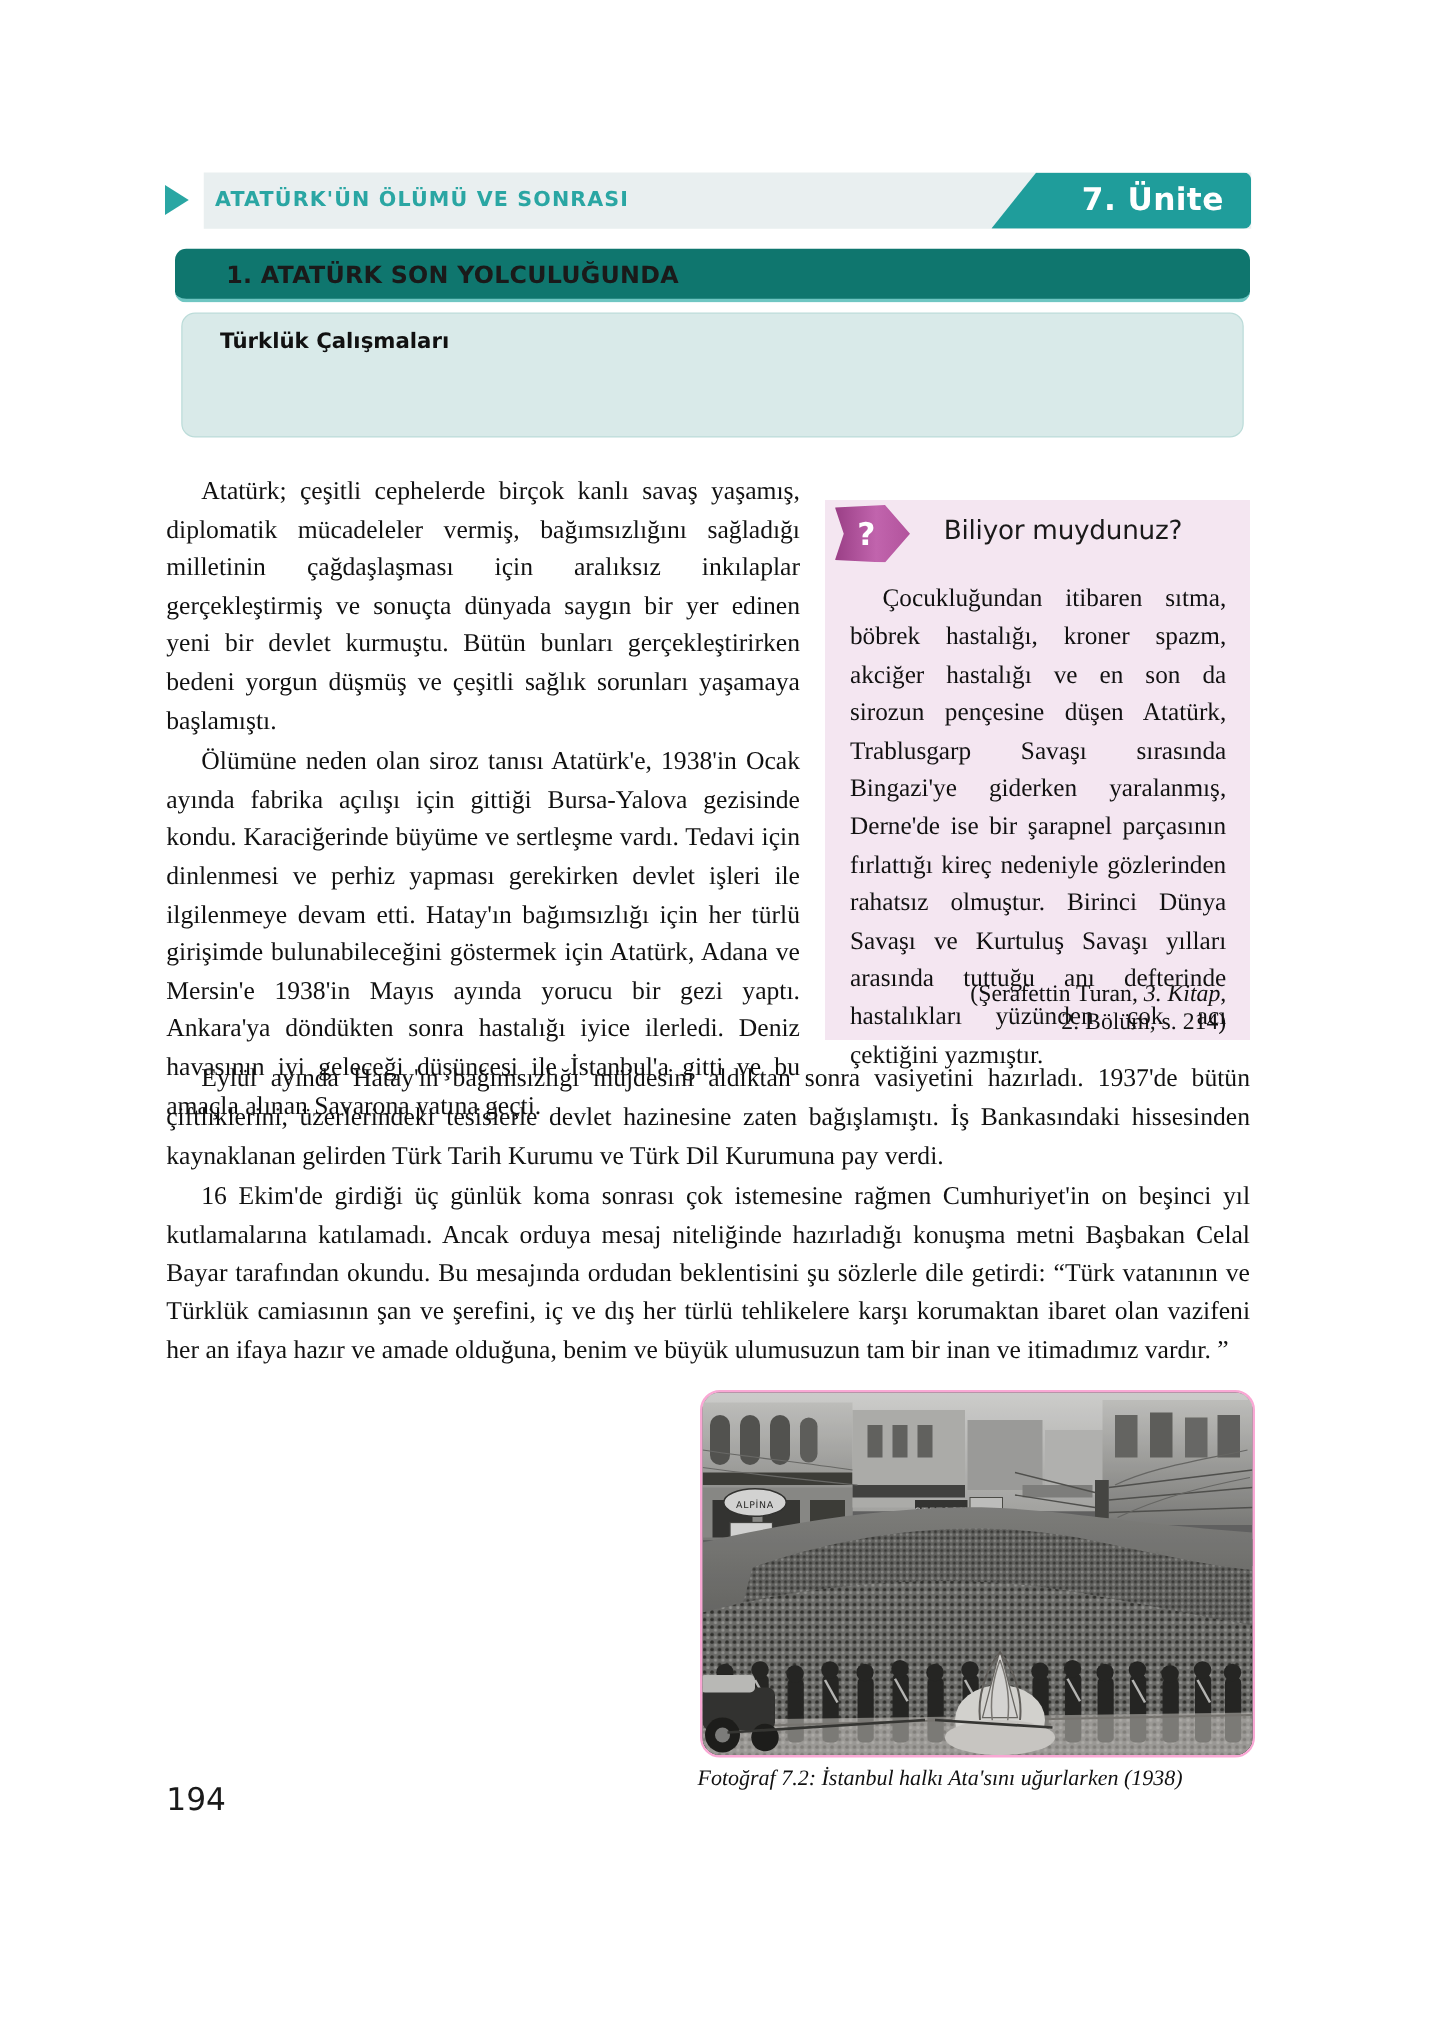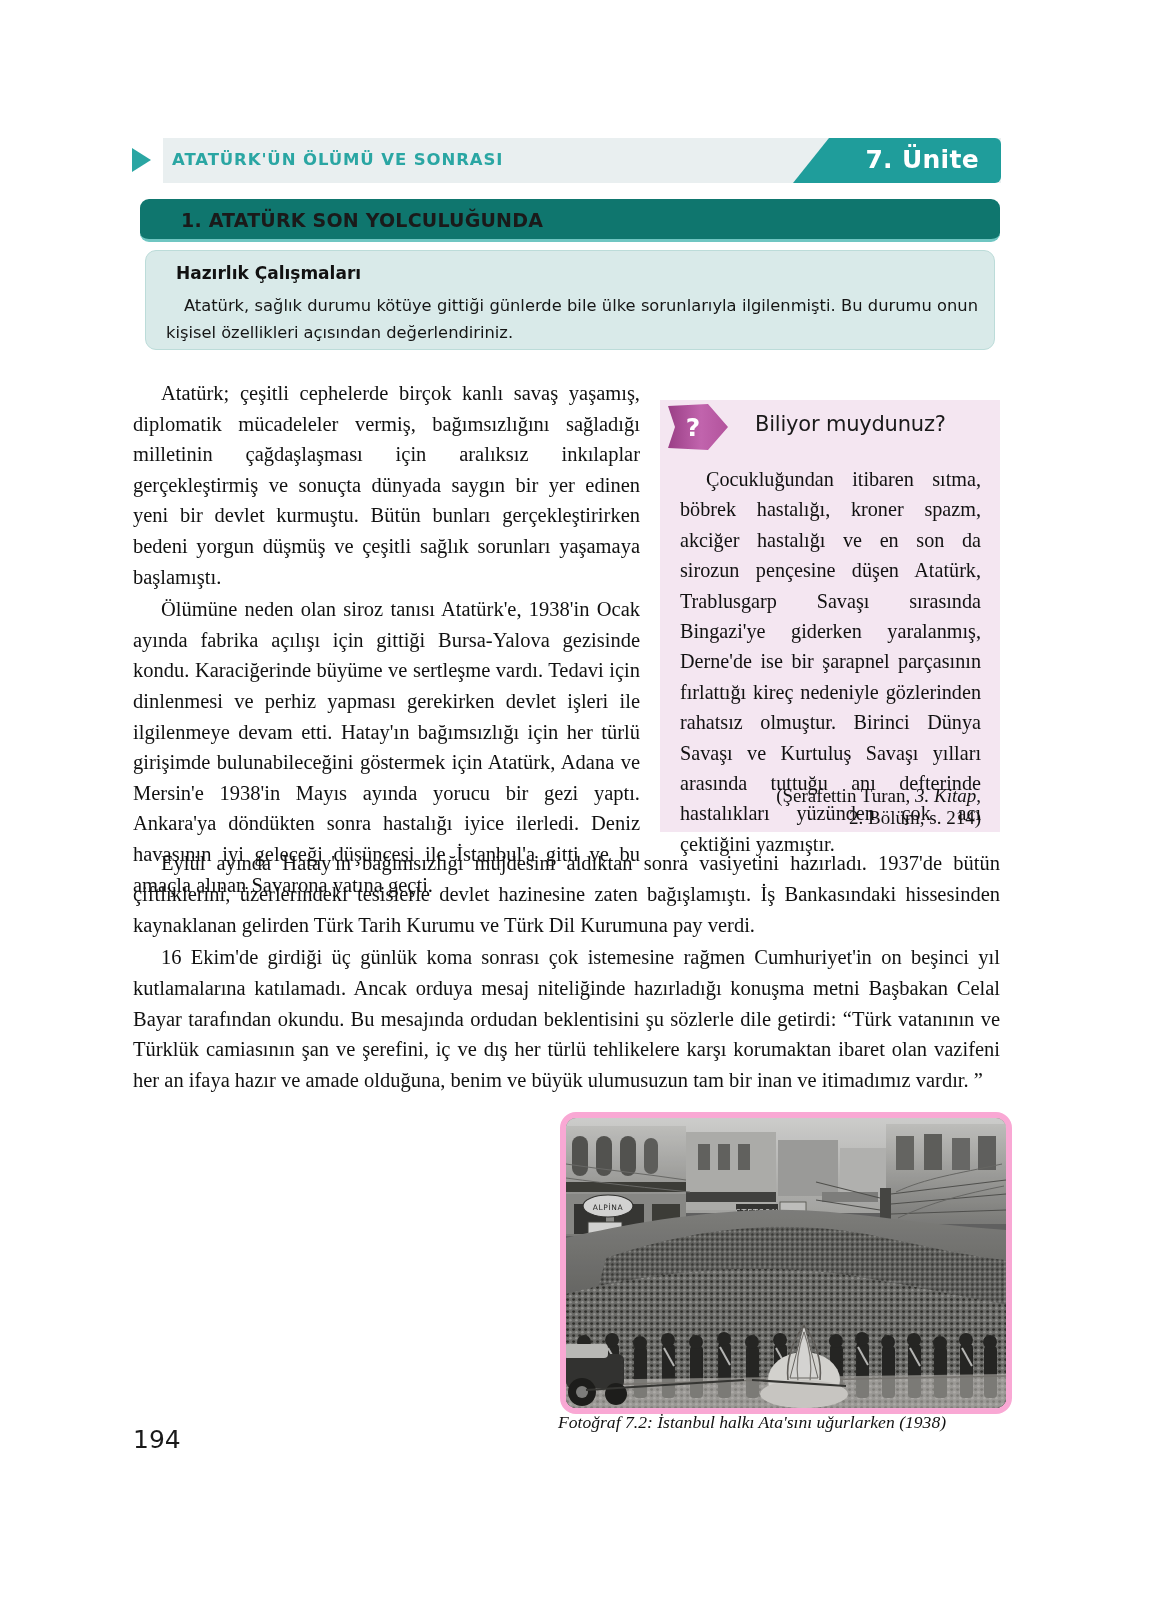--- a/index.html
+++ b/index.html
@@ -261,21 +261,21 @@
   }
   .dyk-source i { font-style: italic; }
 
   
   .photo-frame {
     position: absolute;
     left: 560px;
     top: 1112px;
     width: 440px;
     height: 290px;
-    border: 6px solid #f9a8d4;
+    border: 2px solid #f9a8d4;
     border-radius: 16px;
     overflow: hidden;
     background: #6e6e6e;
   }
   .photo-canvas {
     position: absolute;
     left: 0; top: 0;
     width: 100%; height: 100%;
     display: block;
   }
@@ -312,22 +312,21 @@
     <div class="unit-title">ATATÜRK'ÜN ÖLÜMÜ VE SONRASI</div>
     <div class="unit-tab"></div>
     <div class="unit-tab-label">7. Ünite</div>
   </div>
 
   <div class="section-head">
     <div class="section-head-label">1. ATATÜRK SON YOLCULUĞUNDA</div>
   </div>
 
   <div class="prep-box">
-    <div class="prep-title">Hazırlık Çalışmaları</div>
-    <div class="prep-text">Atatürk, sağlık durumu kötüye gittiği günlerde bile ülke sorunlarıyla ilgilenmişti. Bu durumu onun kişisel özellikleri açısından değerlendiriniz.</div>
+    <div class="prep-title">Türklük Çalışmaları</div>
   </div>
 
   <div class="body-col-left">
     <p>Atatürk; çeşitli cephelerde birçok kanlı savaş yaşamış, diplomatik mücadeleler vermiş, bağımsızlığını sağladığı milletinin çağdaşlaşması için aralıksız inkılaplar gerçekleştirmiş ve sonuçta dünyada saygın bir yer edinen yeni bir devlet kurmuştu. Bütün bunları gerçekleştirirken bedeni yorgun düşmüş ve çeşitli sağlık sorunları yaşamaya başlamıştı.</p>
     <p>Ölümüne neden olan siroz tanısı Atatürk'e, 1938'in Ocak ayında fabrika açılışı için gittiği Bursa-Yalova gezisinde kondu. Karaciğerinde büyüme ve sertleşme vardı. Tedavi için dinlenmesi ve perhiz yapması gerekirken devlet işleri ile ilgilenmeye devam etti. Hatay'ın bağımsızlığı için her türlü girişimde bulunabileceğini göstermek için Atatürk, Adana ve Mersin'e 1938'in Mayıs ayında yorucu bir gezi yaptı. Ankara'ya döndükten sonra hastalığı iyice ilerledi. Deniz havasının iyi geleceği düşüncesi ile İstanbul'a gitti ve bu amaçla alınan Savarona yatına geçti.</p>
   </div>
 
   <div class="dyk-box">
     <div class="dyk-banner">
       <div class="dyk-arrow">

